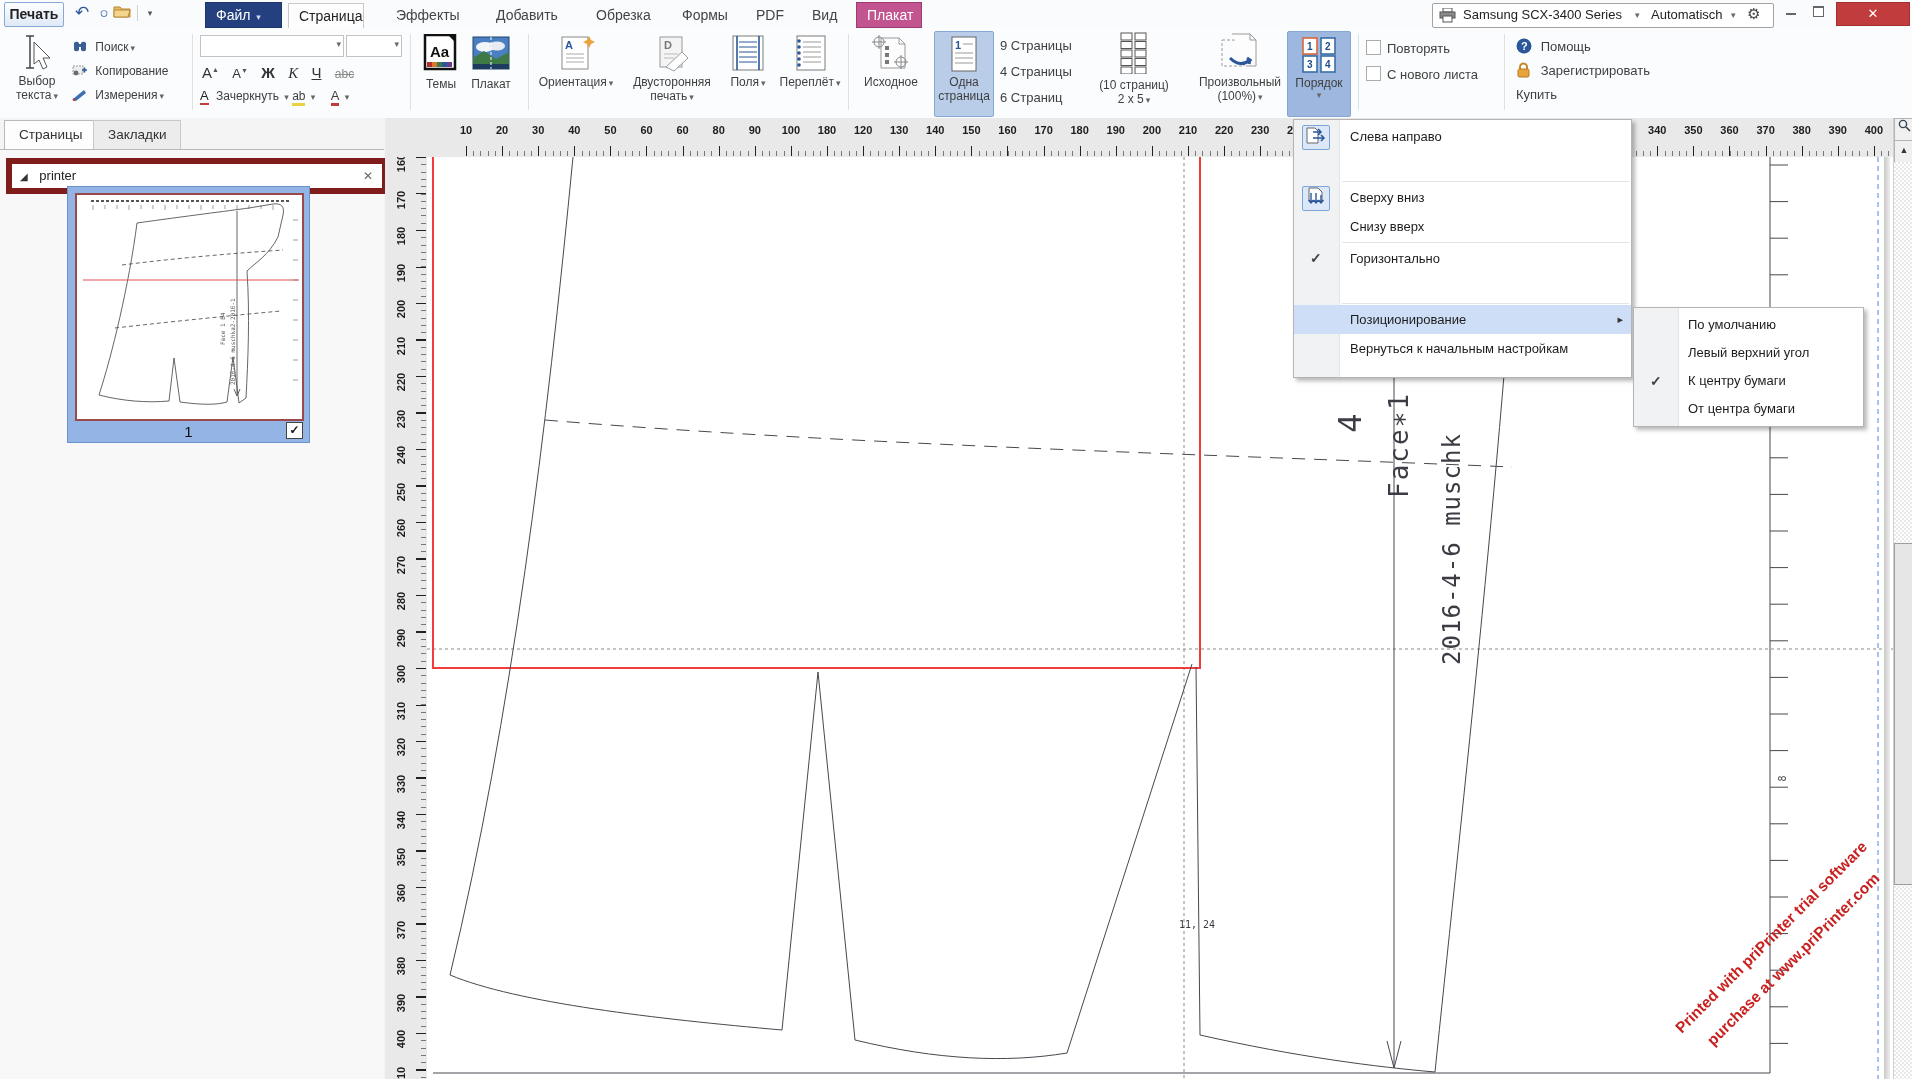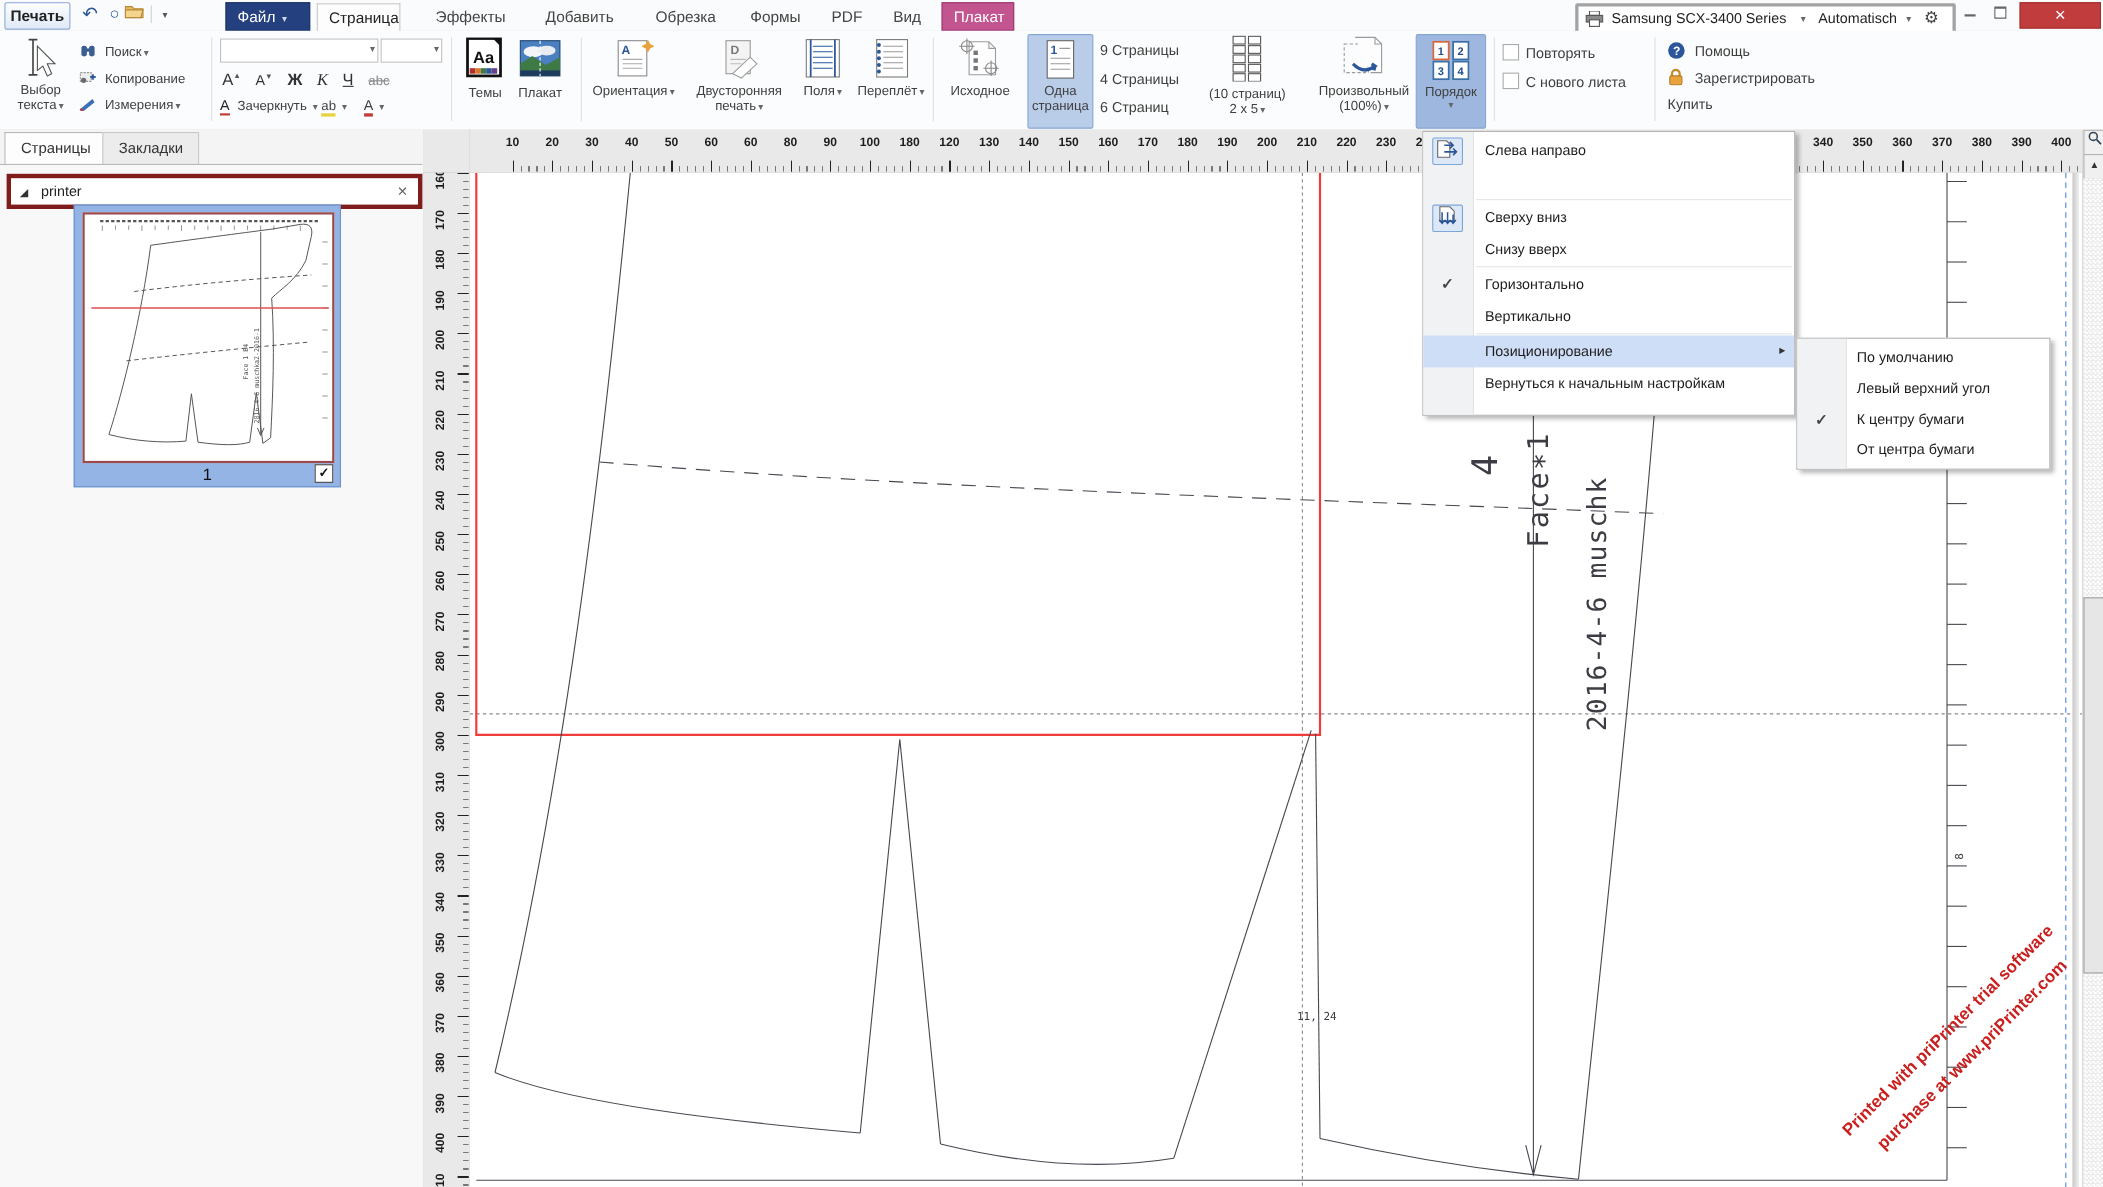--- a/index.html
+++ b/index.html
@@ -11,21 +11,21 @@
   
   #titlebar{position:absolute;left:0;top:0;width:1912px;height:28px;background:#fafbfc;border-bottom:1px solid #e3e3e3;}
   .print-btn{position:absolute;left:4px;top:2px;width:58px;height:23px;line-height:23px;text-align:center;
              font-weight:bold;font-size:14px;background:linear-gradient(#fdfeff,#dfe9f6);border:1px solid #89a8d6;border-radius:2px;color:#222;}
   .qa-icon{position:absolute;top:3px;height:20px;line-height:20px;font-size:15px;color:#2b579a;text-align:center;width:20px;}
   .qa-sep{position:absolute;left:137px;top:5px;width:1px;height:16px;background:#d0d0d0;}
   .tab{position:absolute;top:3px;height:25px;line-height:25px;padding:0 10px;font-size:14px;color:#444;}
   .tab-file{background:#24407e;color:#fff;border:1px solid #1d3569;top:2px;height:24px;line-height:24px;}
   .tab-active{background:#fdfdfd;border:1px solid #c9c9c9;border-bottom:none;height:26px;color:#222;}
   .tab-poster{background:#c2558f;color:#fff;border:1px solid #9c3a71;top:2px;height:24px;line-height:24px;}
-  .printer-bar{position:absolute;left:1432px;top:3px;width:340px;height:23px;border:3px solid #a3a3a3;background:#fff;border-radius:2px;}
+  .printer-bar{position:absolute;left:1432px;top:3px;width:340px;height:23px;border:1px solid #a3a3a3;background:#fff;border-radius:2px;}
   .win-btn{position:absolute;top:2px;height:22px;text-align:center;line-height:22px;color:#555;}
   .close-btn{background:#c13c3c;color:#fff;font-size:13px;border:1px solid #a32f2f;}
   .restore-glyph{display:inline-block;width:9px;height:8px;border:1px solid #666;border-top:2px solid #666;background:#fff;}
   .min-glyph{display:inline-block;width:10px;height:2px;background:#666;vertical-align:middle;}
 
   
   #ribbon{position:absolute;left:0;top:28px;width:1912px;height:90px;background:#fbfcfd;border-bottom:1px solid #c8c8c8;}
   .rsep{position:absolute;top:6px;width:1px;height:76px;background:#e0e0e0;}
   .rlbl{font-size:12px;color:#3f3f3f;white-space:nowrap;}
   .rrow{position:absolute;height:22px;line-height:22px;font-size:12px;color:#3f3f3f;white-space:nowrap;}
@@ -36,21 +36,21 @@
   .sel-blue{background:#b9cde9;border:1px solid #86a7d4;border-radius:2px;}
   .chk{display:inline-block;width:13px;height:13px;border:1px solid #ababab;background:#fff;vertical-align:-2px;margin-right:6px;}
   .letterbtn{display:inline-block;margin-right:10px;font-size:15px;color:#333;}
 
   
   #sidebar{position:absolute;left:0;top:118px;width:385px;height:961px;background:#f4f4f4;border-right:1px solid #d6d6d6;}
   .stab{position:absolute;top:2px;height:28px;line-height:28px;padding:0 14px;font-size:13.5px;color:#333;}
   .stab-active{background:#fdfdfd;border:1px solid #b9b9b9;border-bottom:1px solid #fdfdfd;}
   .stab-idle{background:#ececec;border:1px solid #c9c9c9;}
   #sidebar .content{position:absolute;left:0;top:31px;width:384px;height:930px;background:#f8f8f8;border-top:1px solid #b9b9b9;}
-  .grp-hdr{position:absolute;left:6px;top:8px;width:370px;height:24px;background:#fff;border:4px solid #7f1d1d;line-height:24px;}
+  .grp-hdr{position:absolute;left:6px;top:8px;width:370px;height:24px;background:#fff;border:6px solid #7f1d1d;line-height:24px;}
   .thumb-sel{position:absolute;left:67px;top:36px;width:241px;height:255px;background:#93b4e4;border:1px solid #6a93cc;}
   .thumb-page{position:absolute;left:7px;top:6px;width:225px;height:224px;background:#fff;border:2px solid #9a4a4a;}
   .thumb-num{position:absolute;left:0;bottom:2px;width:100%;text-align:center;font-size:15px;color:#111;}
   .thumb-chk{position:absolute;right:6px;bottom:3px;width:15px;height:15px;background:#fff;border:1px solid #444;
              font-size:12px;line-height:15px;text-align:center;color:#111;font-weight:bold;}
 
   
   #corner{position:absolute;left:385px;top:118px;width:42px;height:39px;background:#e9e9e9;border-bottom:1px solid #9f9f9f;border-right:1px solid #bbb;}
   #topruler{position:absolute;left:427px;top:118px;width:1466px;height:39px;background:#e9e9e9;border-bottom:1px solid #9f9f9f;overflow:hidden;}
   #topruler .lab{position:absolute;top:6px;width:30px;text-align:center;font:bold 11px "Liberation Sans",sans-serif;color:#1d1d1d;}
@@ -644,23 +644,20 @@
       <span class="mlabel">Сверху вниз</span>
     </div>
     <div class="mrow" style="top:92px;">
       <span class="mlabel">Снизу вверх</span>
     </div>
     <div class="msep" style="top:122px;"></div>
     <div class="mrow" style="top:124px;">
       <span class="mcheck">✓</span>
       <span class="mlabel">Горизонтально</span>
     </div>
-    <div class="mrow" style="top:153px;">
-      <span class="mlabel">Вертикально</span>
-    </div>
     <div class="msep" style="top:183px;"></div>
     <div class="mrow hl" style="top:185px;">
       <span class="mlabel">Позиционирование</span>
       <span class="subarrow">▸</span>
     </div>
     <div class="mrow" style="top:214px;">
       <span class="mlabel">Вернуться к начальным настройкам</span>
     </div>
   </div>
 

